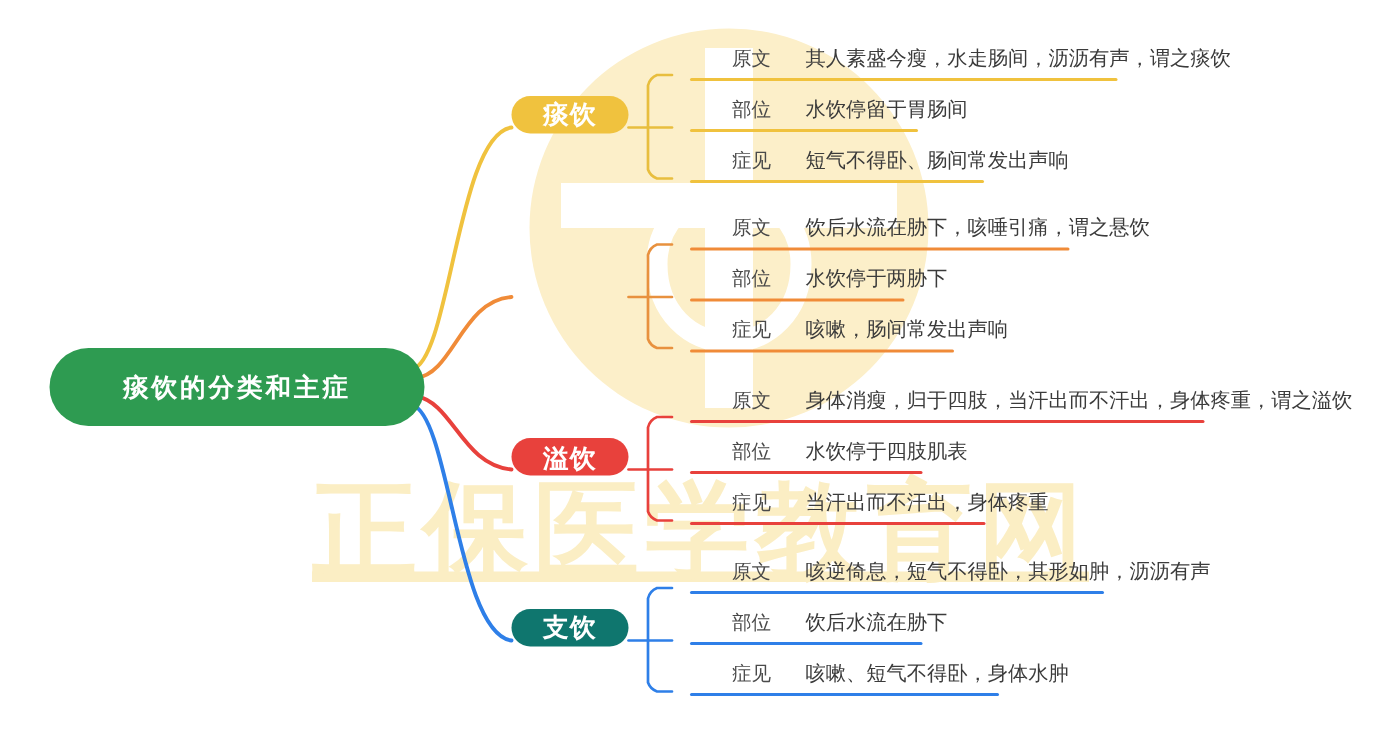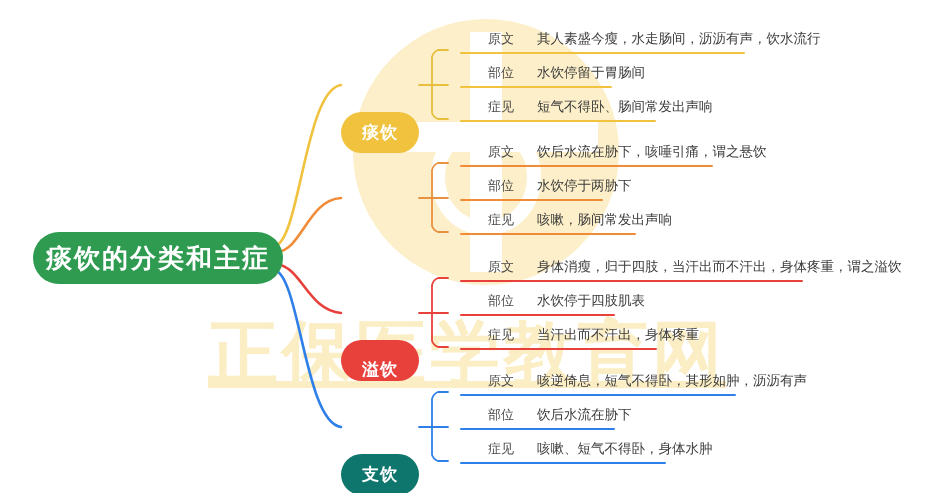--- a/index.html
+++ b/index.html
@@ -30,30 +30,29 @@
 
   
   .wires{position:absolute;inset:0;z-index:1;pointer-events:none;}
 
   
   .root-node{
     position:absolute;left:33px;top:232px;
     width:250px;height:52px;
     background:#2E9B51;border-radius:26px;
     display:flex;align-items:center;justify-content:center;
-    color:#ffffff;font-size:26px;font-weight:bold;letter-spacing:2px;
+    color:#ffffff;font-size:17px;font-weight:bold;letter-spacing:2px;
     z-index:4;
   }
   .branch-node{
-    position:absolute;width:78px;height:41px;
+    position:absolute;width:78px;height:25px;
     border-radius:21px;
     display:flex;align-items:center;justify-content:center;
     color:#ffffff;font-size:17px;font-weight:bold;letter-spacing:1px;
     z-index:4;
-    margin-top:48px;
   }
 
   
   .row{position:absolute;height:26px;z-index:3;}
   .row-label{
     position:absolute;left:0;top:0;
     font-size:13px;color:#4a4a4a;white-space:nowrap;line-height:22px;margin-left:28px;
   }
   .row-text{
     position:absolute;left:77px;top:0;
@@ -115,21 +114,21 @@
 
   <div class="root-node">
     <span>痰饮的分类和主症</span>
   </div>
 
   <div class="branch-node" style="left:341px;top:64px;background:#F0C23E;">
     <span>痰饮</span>
   </div>
   <div class="row" style="left:460px;top:28px;">
     <span class="row-label">原文</span>
-    <span class="row-text">其人素盛今瘦，水走肠间，沥沥有声，饮水流行</span>
+    <span class="row-text">其人素盛今瘦，水走肠间，沥沥有声，谓之痰饮</span>
     <span class="row-rule" style="width:285px;background:#F0C23E;"></span>
   </div>
   <div class="row" style="left:460px;top:62px;">
     <span class="row-label">部位</span>
     <span class="row-text">水饮停留于胃肠间</span>
     <span class="row-rule" style="width:152px;background:#F0C23E;"></span>
   </div>
   <div class="row" style="left:460px;top:96px;">
     <span class="row-label">症见</span>
     <span class="row-text">短气不得卧、肠间常发出声响</span>

